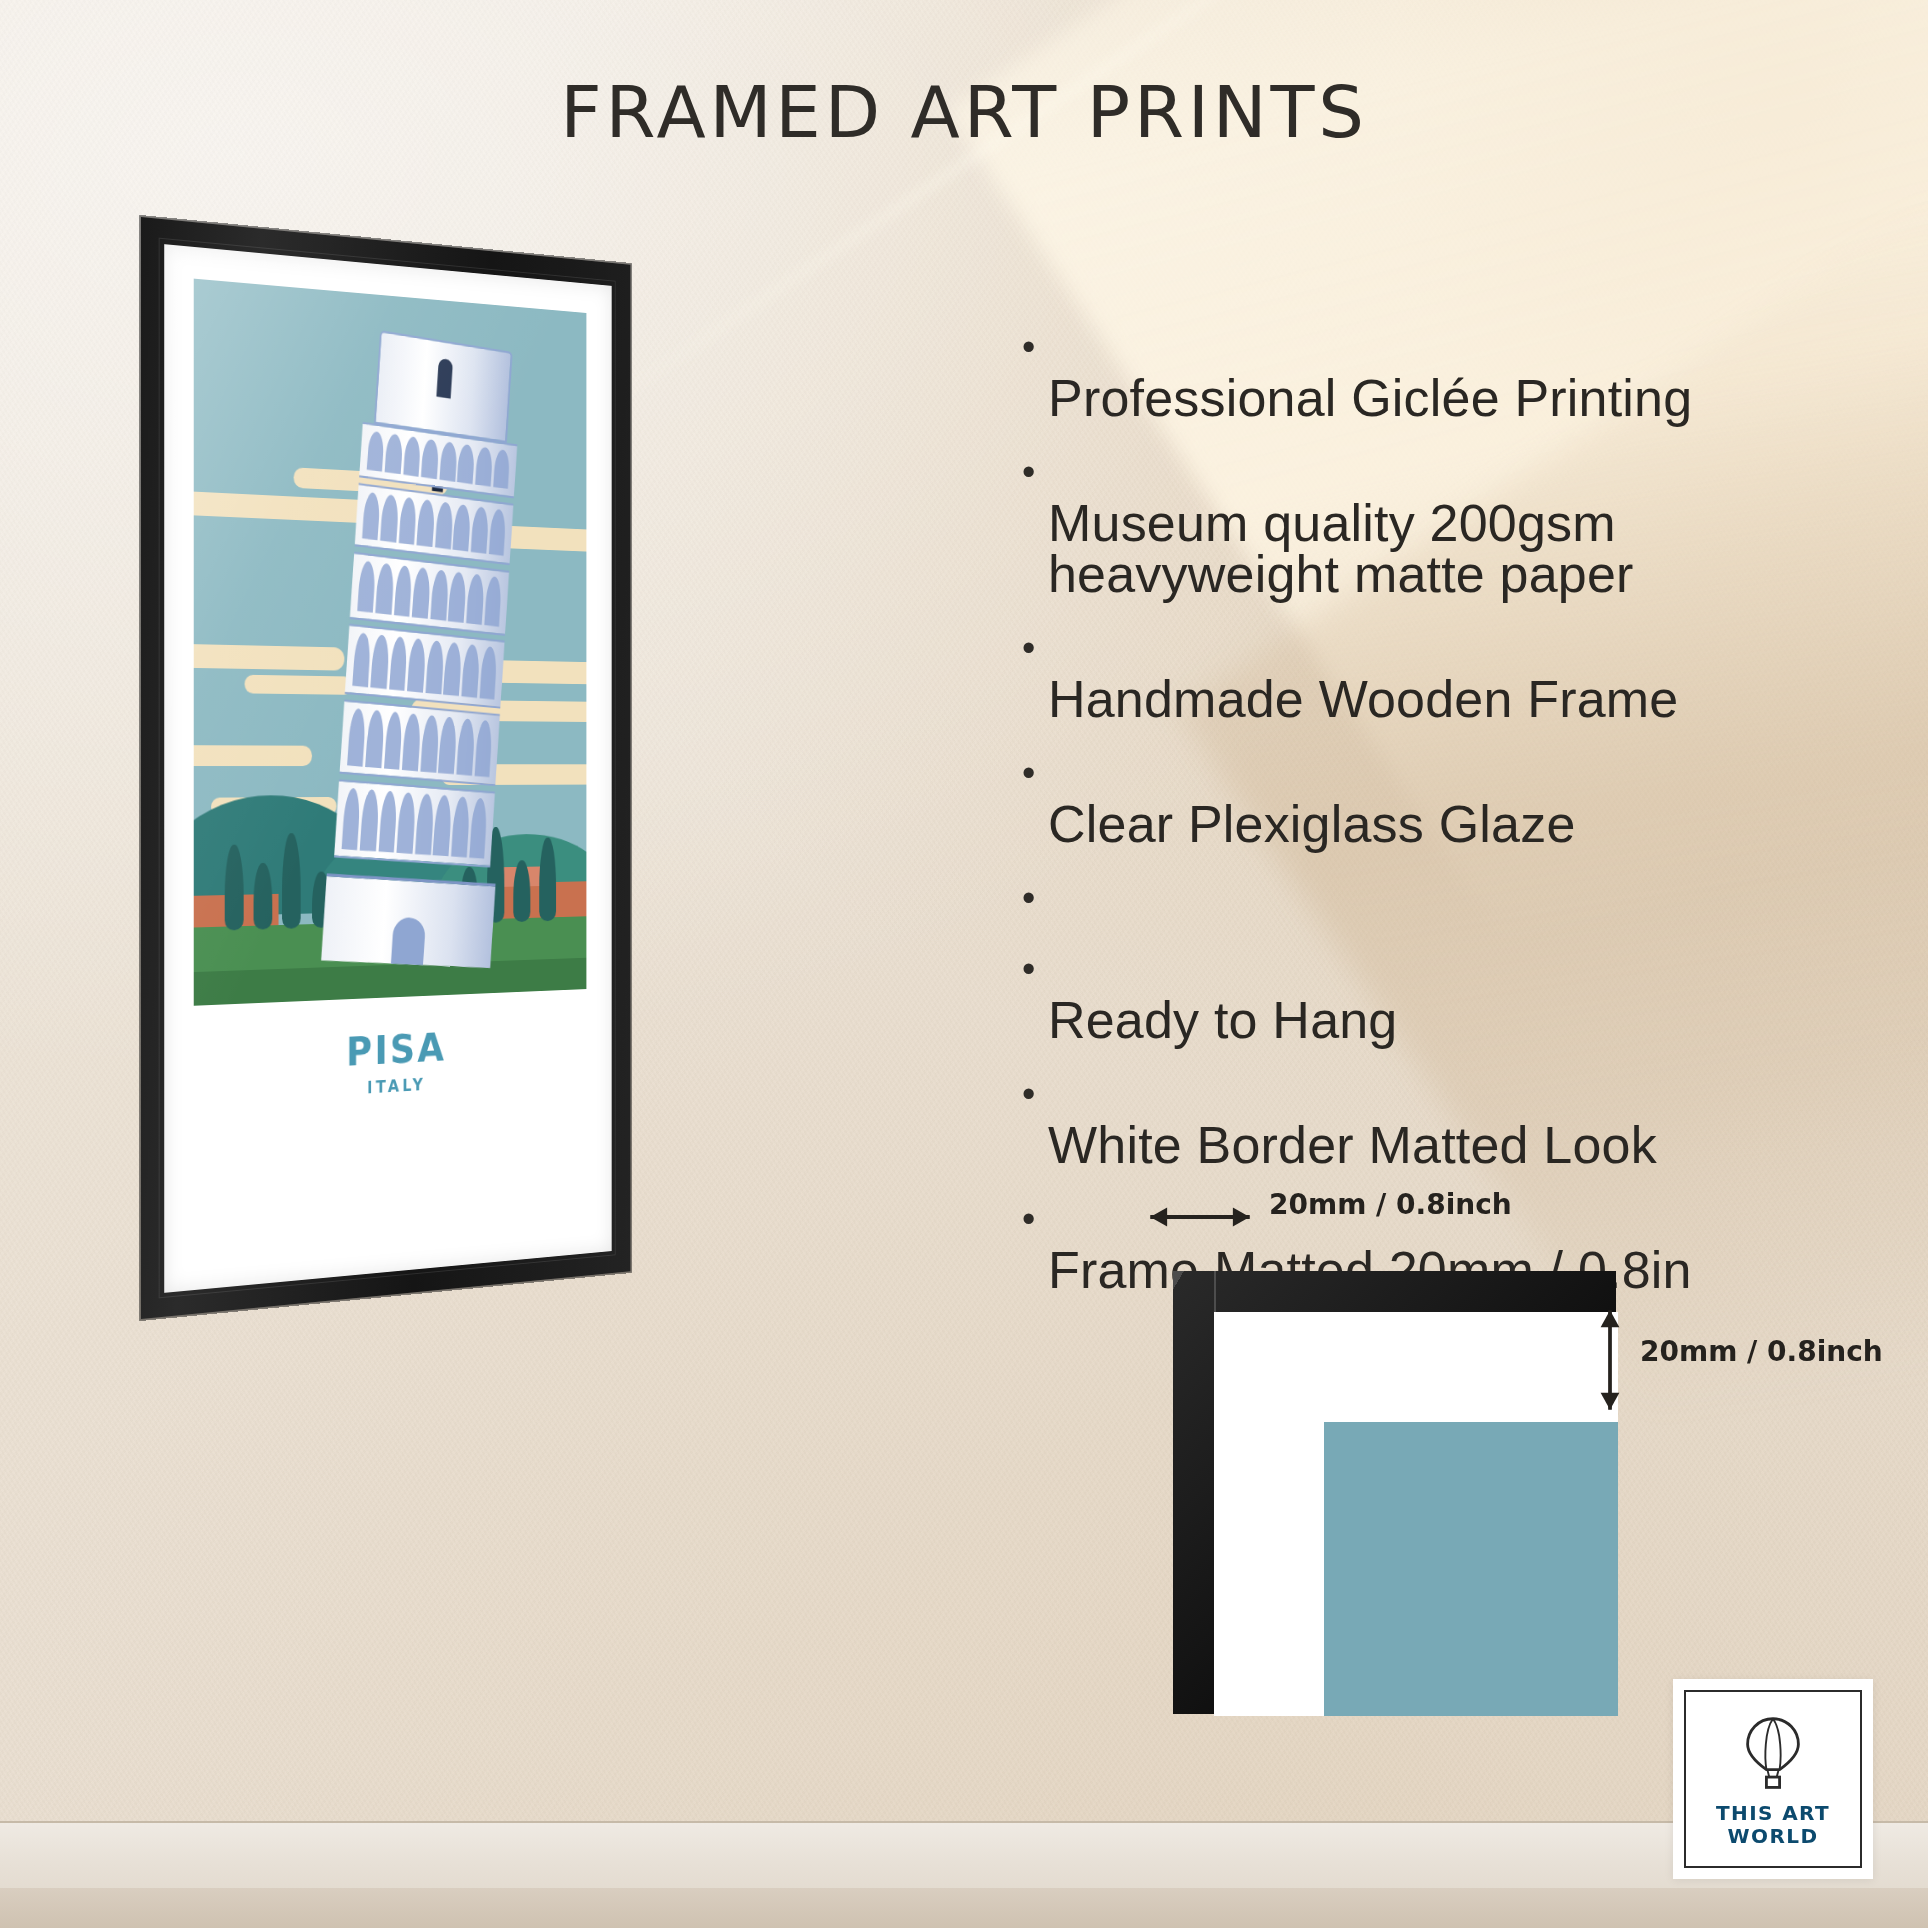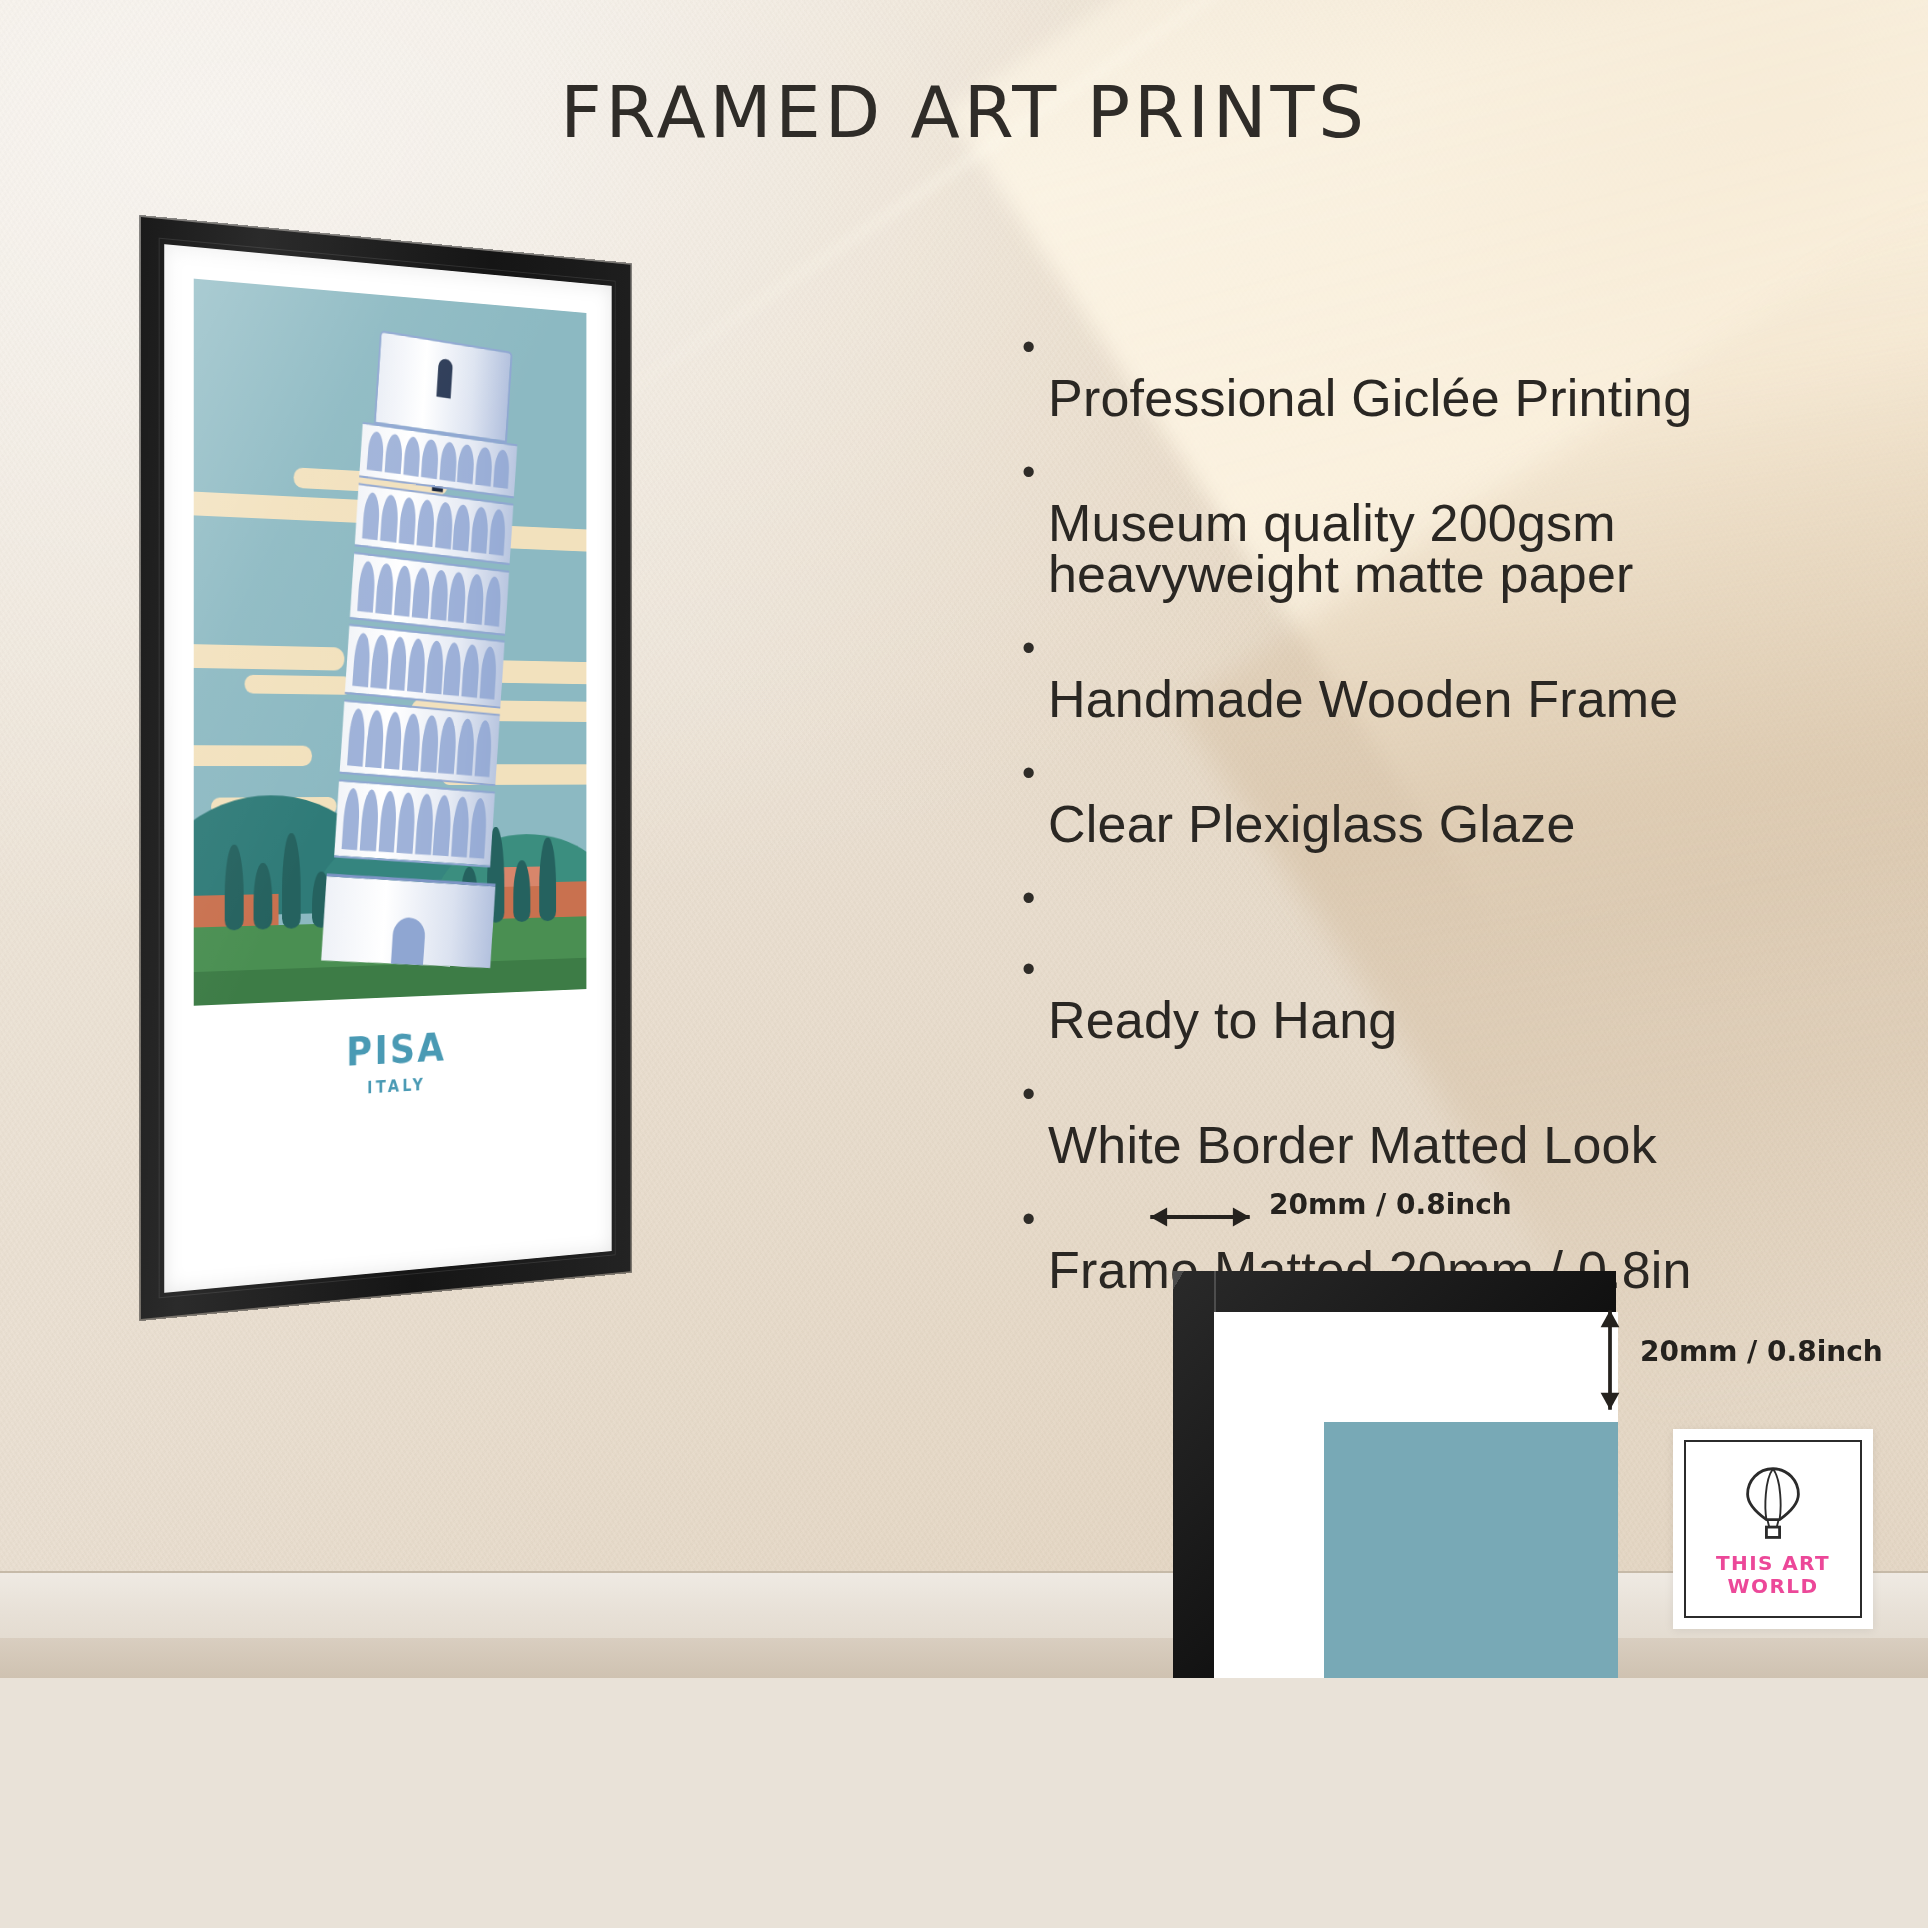--- a/index.html
+++ b/index.html
@@ -3,21 +3,21 @@
 <meta charset="utf-8">
 <style>
   html, body {
     margin: 0;
     padding: 0;
     background: #e9e2d8;
   }
   #page {
     position: relative;
     width: 1928px;
-    height: 1678px;
+    height: 1928px;
     overflow: hidden;
     font-family: "Liberation Sans", sans-serif;
     background: linear-gradient(160deg, #efe7dc 0%, #eae1d5 35%, #e6dccf 70%, #e2d7c8 100%);
   }
   
   .wall-base {
     position: absolute; inset: 0;
     background:
       radial-gradient(120% 80% at 12% 8%, rgba(255,255,255,0.55), rgba(255,255,255,0) 60%),
       radial-gradient(90% 70% at 85% 15%, rgba(221,196,160,0.55), rgba(221,196,160,0) 65%),
@@ -369,21 +369,21 @@
   }
   .logo-balloon { margin-top: 5.6px; }
   .logo-text {
     margin-top: 7.5px;
     text-align: center;
     font-family: "DejaVu Sans", sans-serif;
     font-size: 20px;
     font-weight: 700;
     letter-spacing: 1.4px;
     line-height: 23.5px;
-    color: #ec4899;
+    color: #0c4a6e;
   }
 </style>
 </head>
 <body>
 
 <div id="page">
 
   <div class="wall-base"></div>
   <div class="wall-noise"></div>
   <div class="wall-warm-right"></div>

